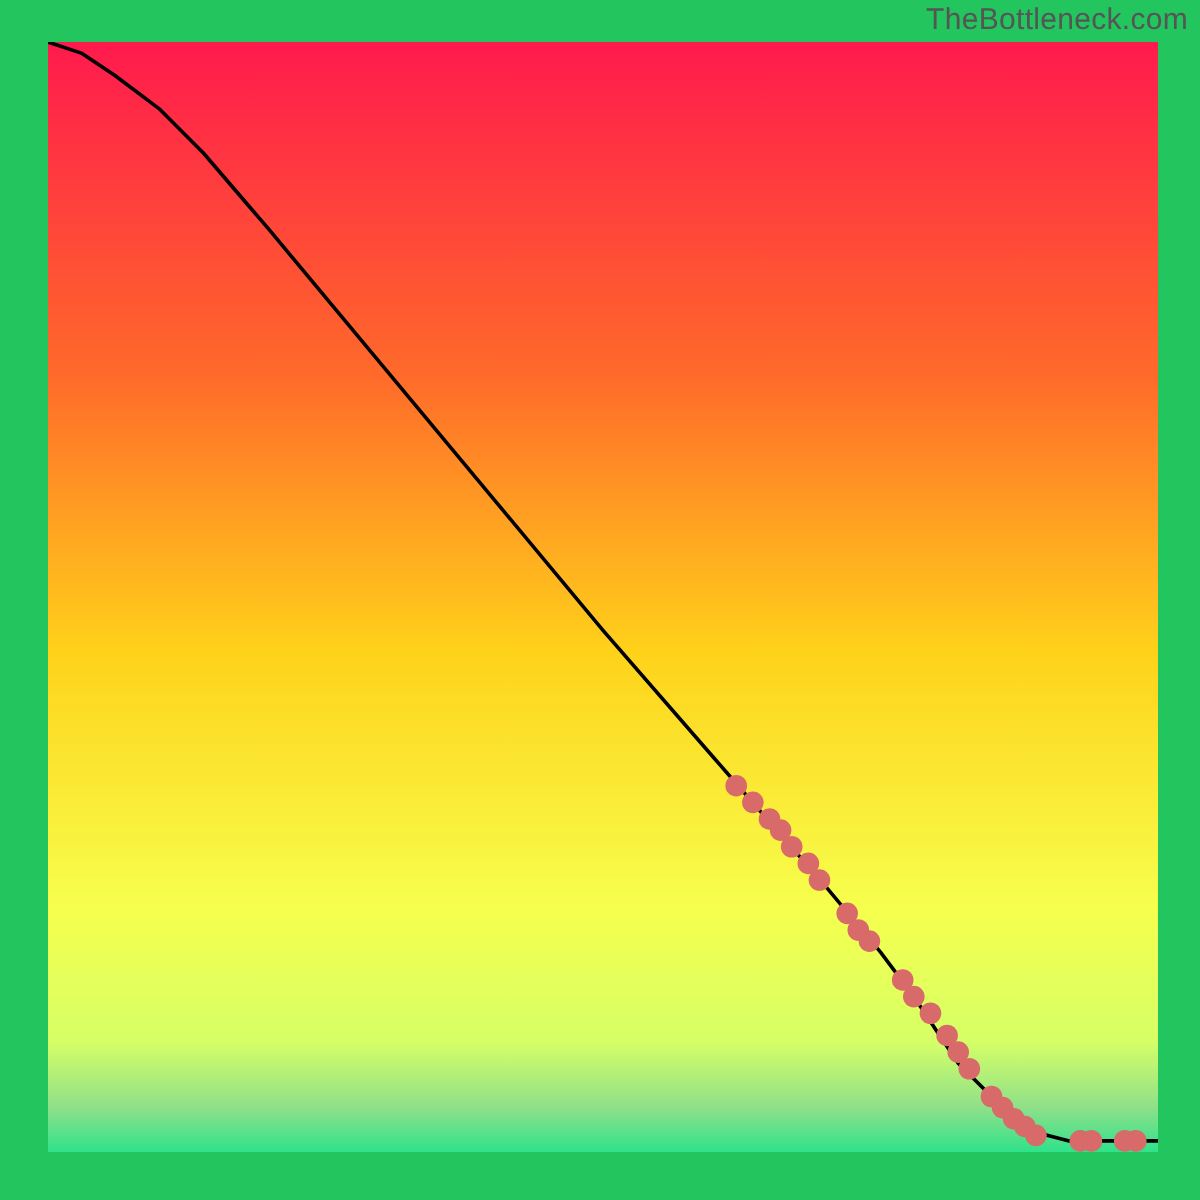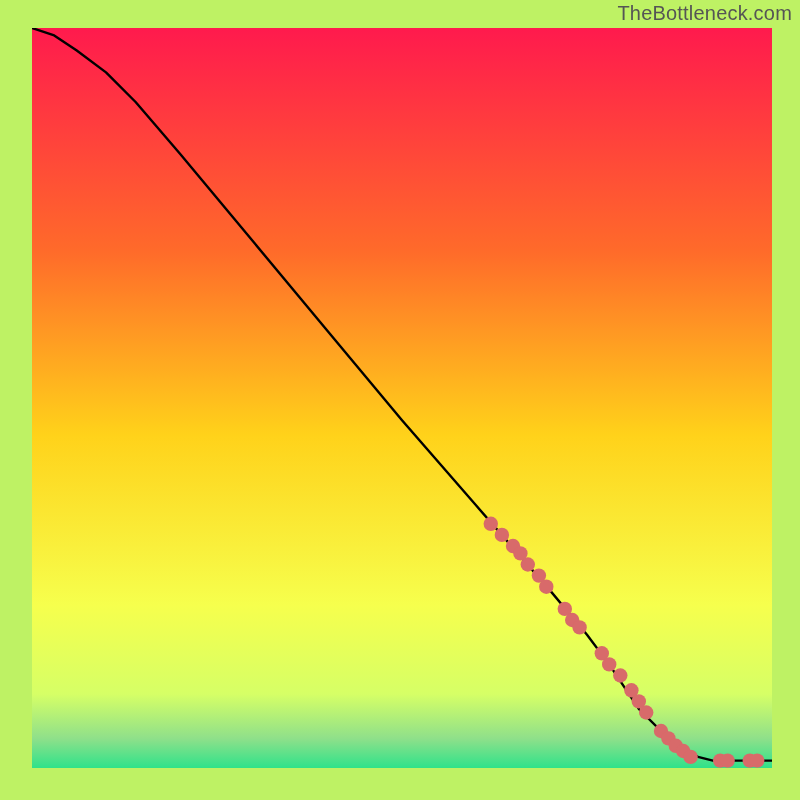--- a/index.html
+++ b/index.html
@@ -8,21 +8,21 @@
     width: 800px;
     height: 800px;
     background: #000;
     overflow: hidden;
     font-family: Arial, Helvetica, sans-serif;
   }
   .stage {
     position: relative;
     width: 800px;
     height: 800px;
-    background: #bef264;
+    background: #22c55e;
     text-align: right;
   }
   .watermark {
     position: absolute;
     top: 2px;
     right: 8px;
     color: #555555;
     font-size: 20px;
     font-weight: 500;
     letter-spacing: 0.2px;

